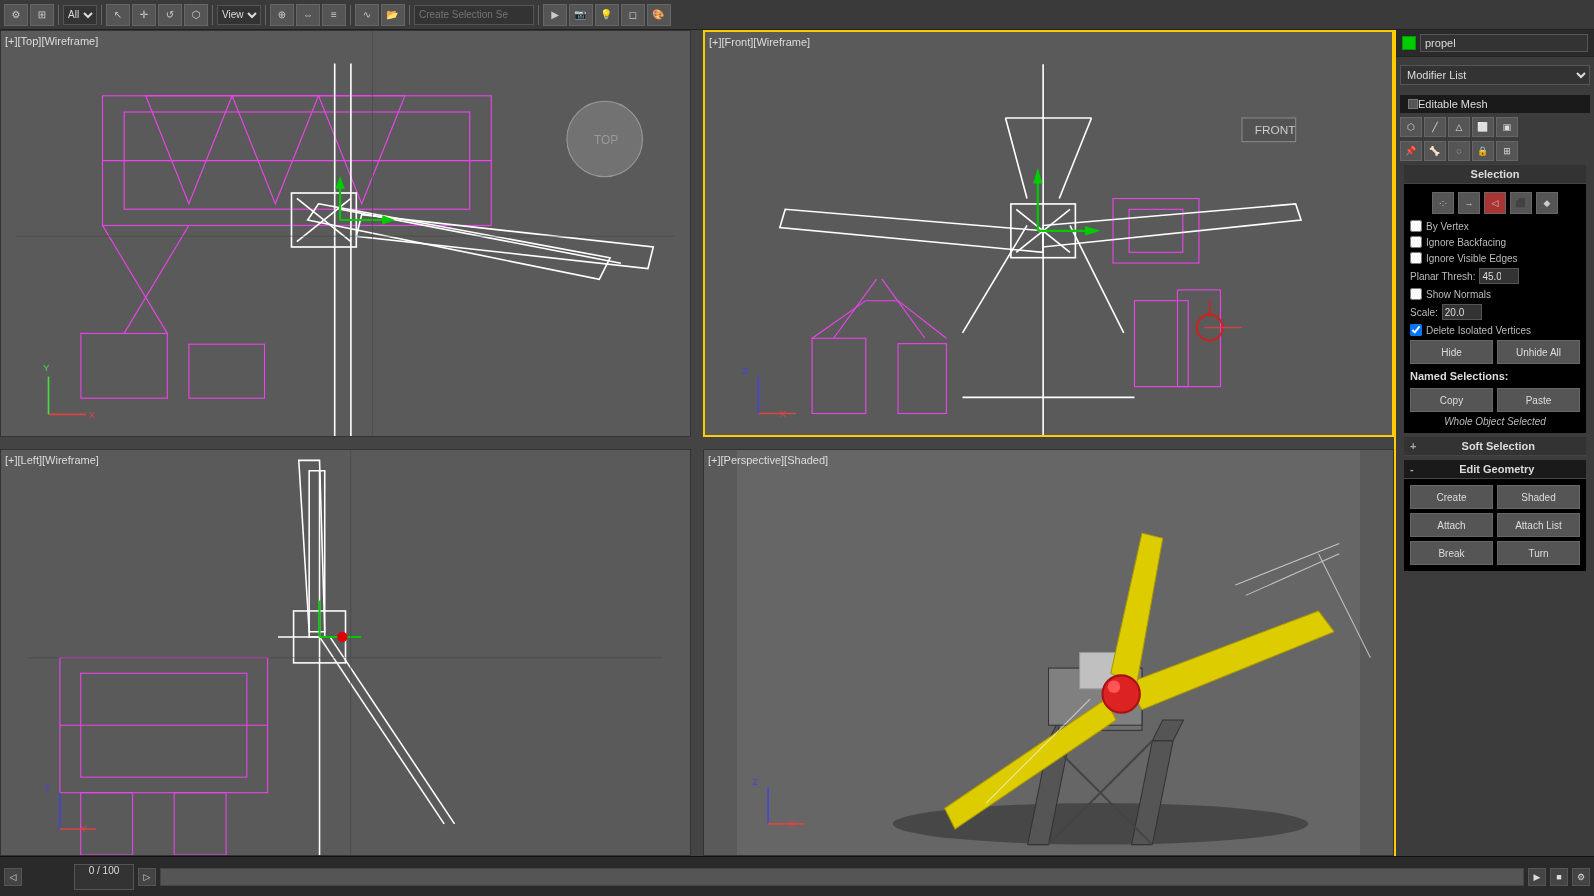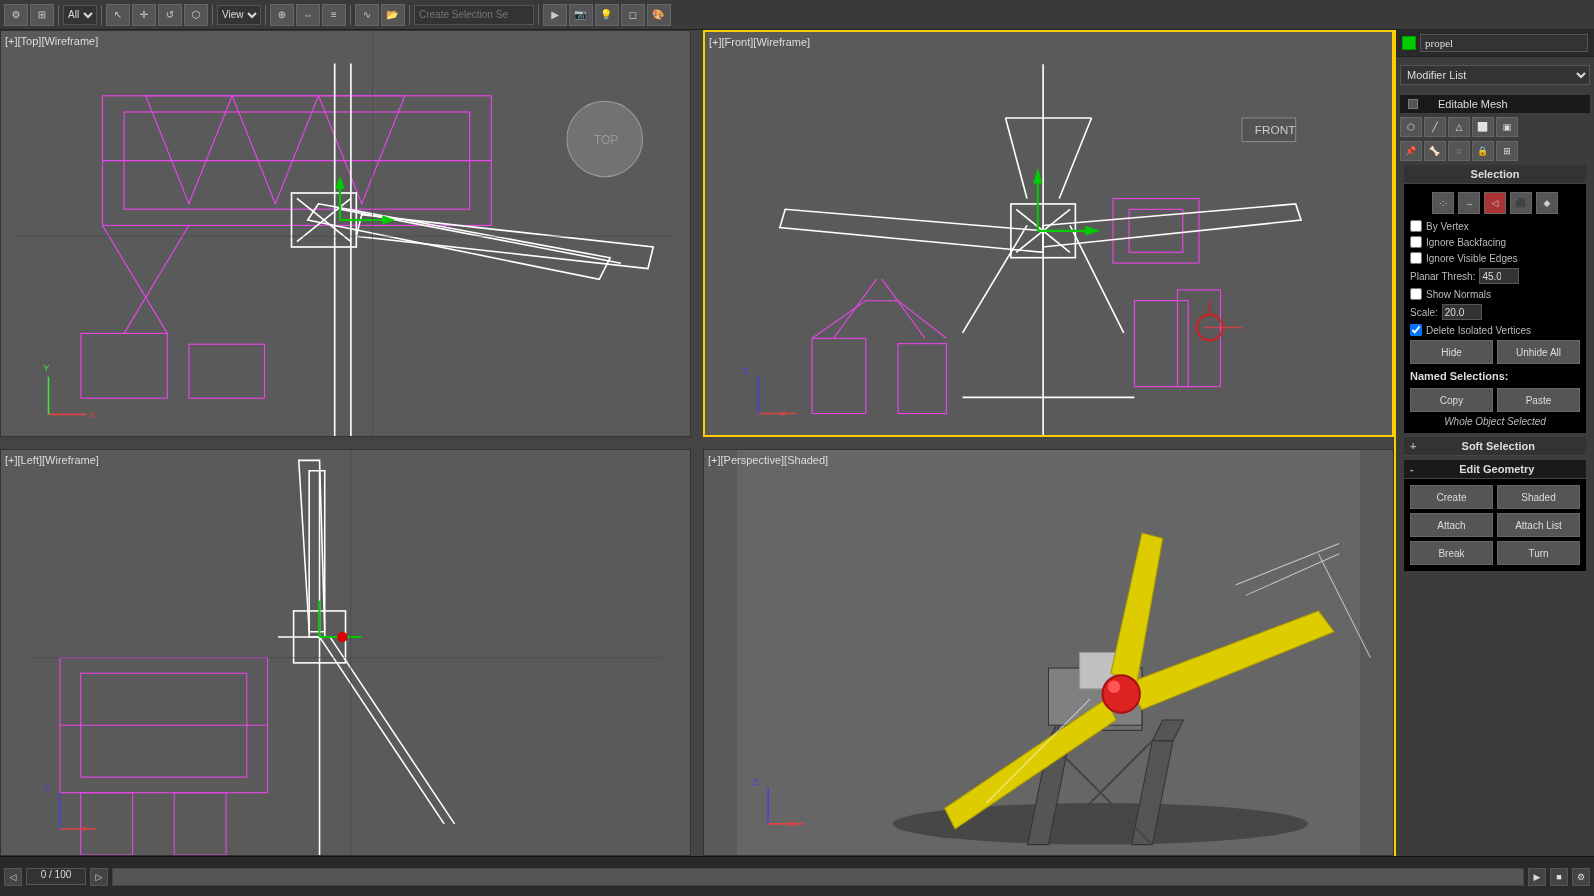--- a/index.html
+++ b/index.html
@@ -45,21 +45,21 @@
     }
 
     .rp-header {
       background: #2a2a2a; padding: 4px 6px; display: flex; align-items: center; gap: 4px;
       border-bottom: 1px solid #222; font-size: 11px;
     }
     .rp-green-dot { width: 14px; height: 14px; background: #00cc00; border: 1px solid #009900; }
 
     .rp-input {
       flex: 1; background: #333; border: 1px solid #555; color: #ddd;
-      padding: 2px 4px; font-size: 11px; font-family: Liberation Serif, serif;
+      padding: 2px 4px; font-size: 11px;
     }
 
     .modifier-list {
       width: 100%; background: #333; border: 1px solid #555; color: #ddd;
       font-size: 11px; padding: 2px; margin: 4px 0;
     }
 
     .rp-section {
       background: #000000; margin: 2px 8px;
     }
@@ -93,27 +93,27 @@
     .named-sel-label { font-size: 11px; color: #ddd; padding: 2px 0; font-weight: bold; }
 
     .whole-obj { text-align: center; font-size: 10px; color: #bbb; padding: 2px; font-style: italic; }
 
     
     #timeline {
       width: 100%; height: 40px; background: #2a2a2a; border-top: 1px solid #111;
       display: flex; align-items: center; padding: 0 4px; gap: 4px;
     }
     .tl-btn { width: 18px; height: 18px; background: #444; border: 1px solid #555; display: flex; align-items: center; justify-content: center; cursor: pointer; font-size: 9px; }
-    .tl-frame { background: #333; border: 1px solid #555; color: #ddd; width: 60px; height: 17px; text-align: center; font-size: 10px; }
+    .tl-frame { background: #333; border: 1px solid #555; color: #ddd; width: 60px; height: 26px; text-align: center; font-size: 10px; margin-left: 48px; }
     .tl-track { flex: 1; height: 18px; background: #555; border: 1px solid #444; }
 
     
     .em-item {
       background: #1a1a1a; padding: 3px 8px; font-size: 11px; color: #ddd;
-      display: flex; align-items: center; gap: 20px; margin: 2px 4px;
+      display: flex; align-items: center; gap: 0; margin: 2px 4px;
     }
     .em-square { width: 10px; height: 10px; background: #555; border: 1px solid #777; }
 
     .pm-icons { display: flex; gap: 2px; padding: 2px 4px; }
     .pm-icon {
       width: 22px; height: 20px; background: #555; border: 1px solid #666;
       display: flex; align-items: center; justify-content: center; cursor: pointer; font-size: 9px;
     }
   </style>
 </head>

